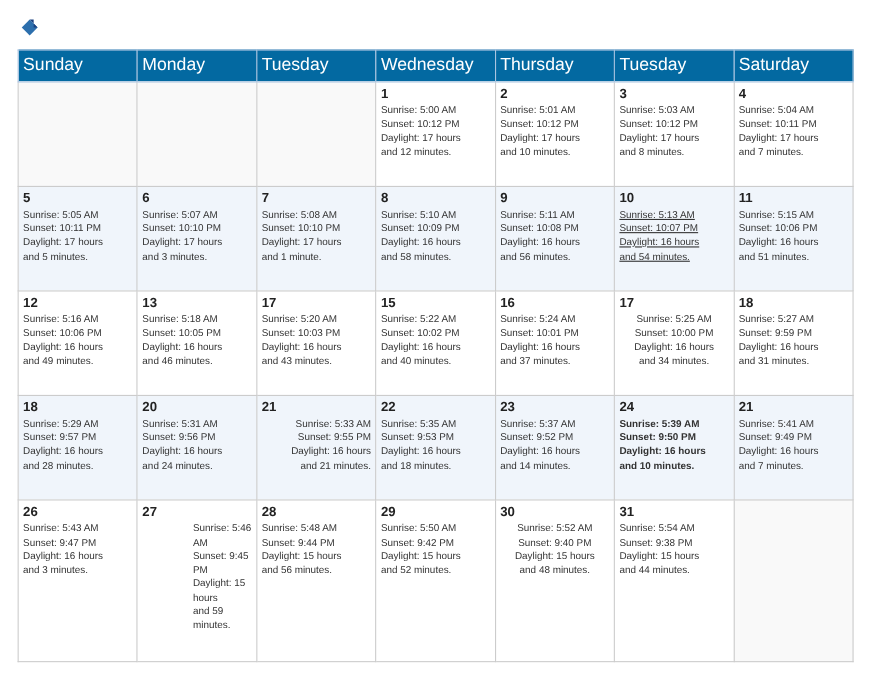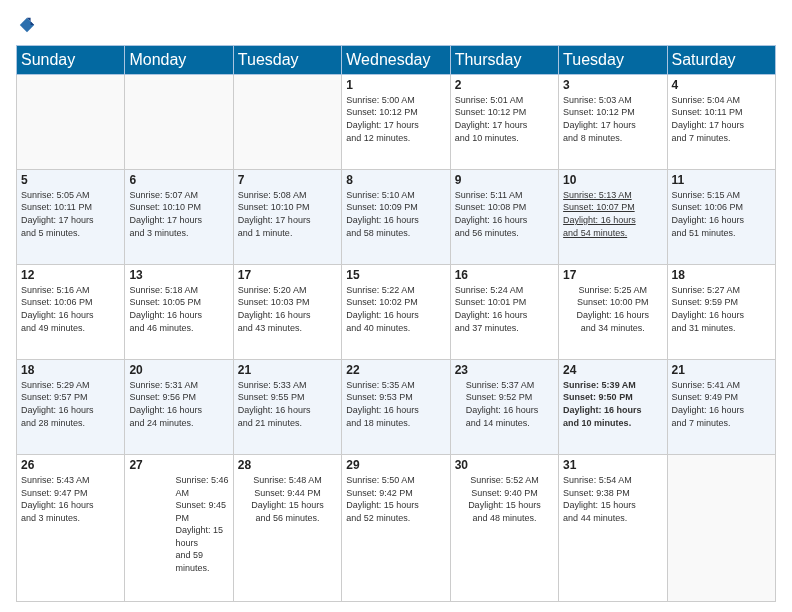--- a/index.html
+++ b/index.html
@@ -282,35 +282,35 @@
           </td>
           <td>
             <span class="day-number">20</span>
             <div class="day-info" style="white-space: pre-line;">Sunrise: 5:31 AM
 Sunset: 9:56 PM
 Daylight: 16 hours
 and 24 minutes.</div>
           </td>
           <td>
             <span class="day-number">21</span>
-            <div class="day-info" style="white-space: pre-line;">Sunrise: 5:33 AM
+            <div class="day-info" style="white-space: pre-line; text-align: right;">Sunrise: 5:33 AM
 Sunset: 9:55 PM
 Daylight: 16 hours
 and 21 minutes.</div>
           </td>
           <td>
             <span class="day-number">22</span>
             <div class="day-info" style="white-space: pre-line;">Sunrise: 5:35 AM
 Sunset: 9:53 PM
 Daylight: 16 hours
 and 18 minutes.</div>
           </td>
           <td>
             <span class="day-number">23</span>
-            <div class="day-info" style="white-space: pre-line; margin-left: 11px;">Sunrise: 5:37 AM
+            <div class="day-info" style="white-space: pre-line;">Sunrise: 5:37 AM
 Sunset: 9:52 PM
 Daylight: 16 hours
 and 14 minutes.</div>
           </td>
           <td>
             <span class="day-number">24</span>
             <div class="day-info" style="white-space: pre-line; font-weight: bold;">Sunrise: 5:39 AM
 Sunset: 9:50 PM
 Daylight: 16 hours
 and 10 minutes.</div>
@@ -333,21 +333,21 @@
           </td>
           <td>
             <span class="day-number">27</span>
             <div class="day-info" style="white-space: pre-line; margin-left: 46px;">Sunrise: 5:46 AM
 Sunset: 9:45 PM
 Daylight: 15 hours
 and 59 minutes.</div>
           </td>
           <td>
             <span class="day-number">28</span>
-            <div class="day-info" style="white-space: pre-line; text-align: center;">Sunrise: 5:48 AM
+            <div class="day-info" style="white-space: pre-line;">Sunrise: 5:48 AM
 Sunset: 9:44 PM
 Daylight: 15 hours
 and 56 minutes.</div>
           </td>
           <td>
             <span class="day-number">29</span>
             <div class="day-info" style="white-space: pre-line;">Sunrise: 5:50 AM
 Sunset: 9:42 PM
 Daylight: 15 hours
 and 52 minutes.</div>

